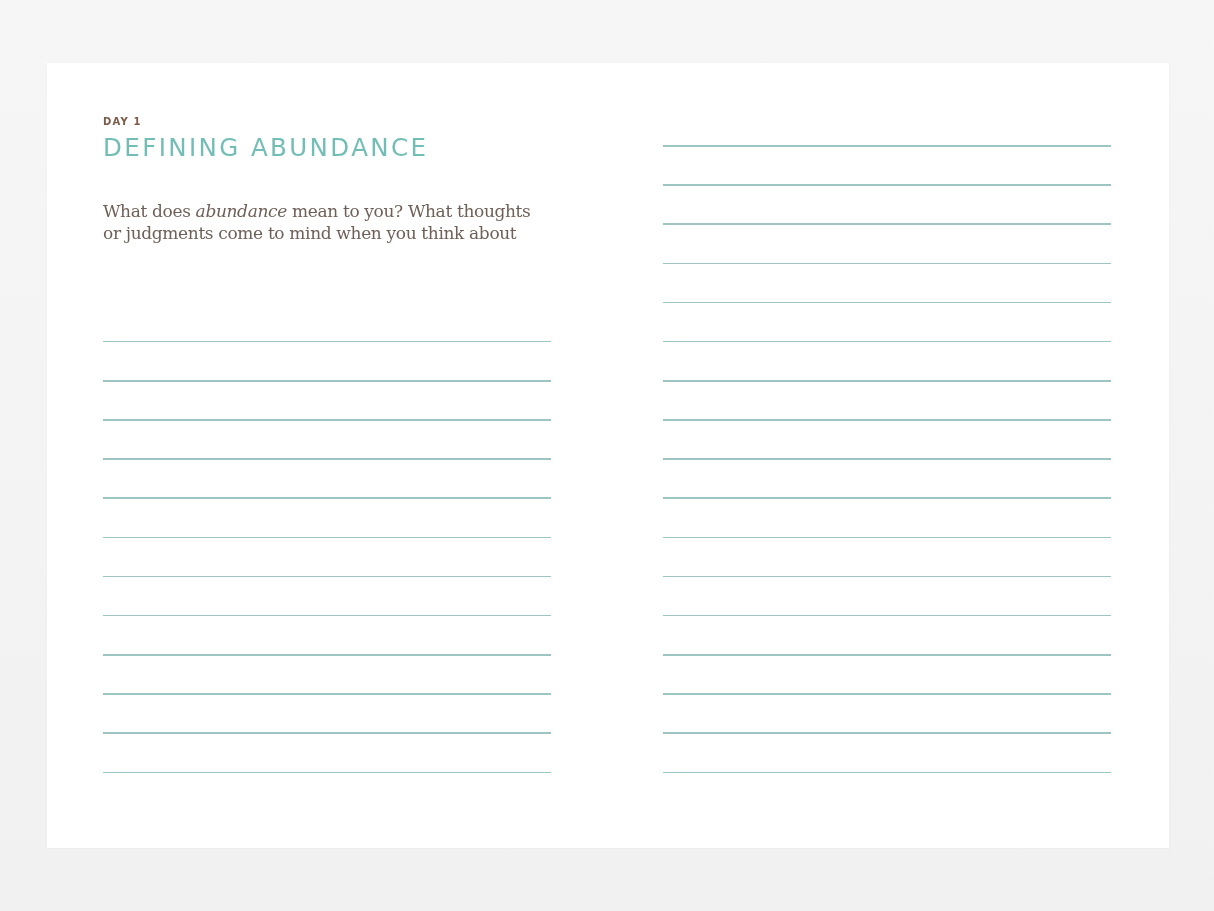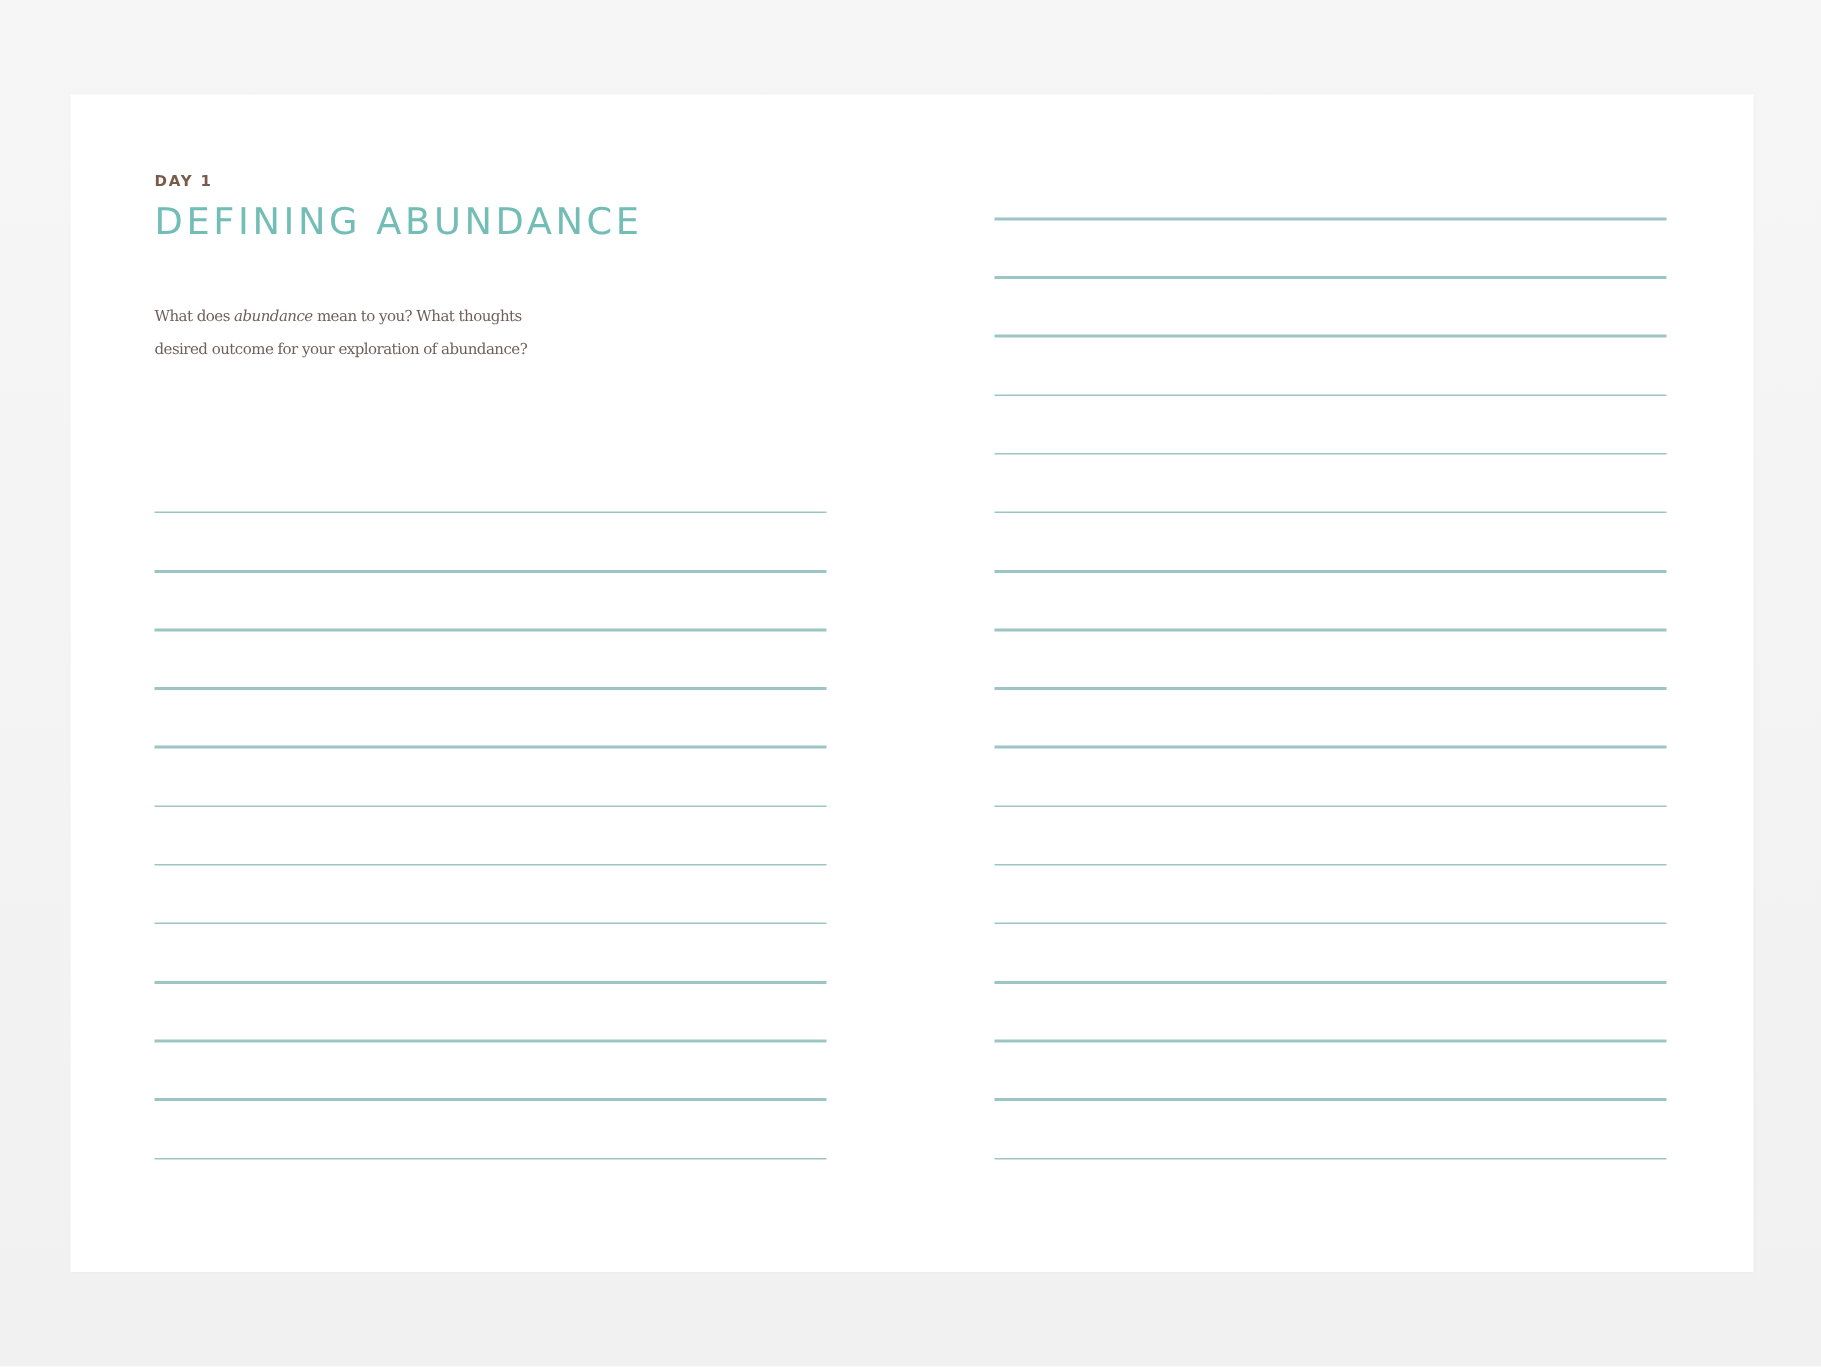--- a/index.html
+++ b/index.html
@@ -24,41 +24,41 @@
     .title {
       position: absolute; left: 56px; top: 70px;
       font-family: "DejaVu Sans", sans-serif;
       font-weight: normal; font-size: 24.5px; letter-spacing: 2.4px;
       color: #72bdb5; white-space: nowrap;
     }
     .prompt {
       position: absolute; left: 56px; top: 138px;
       width: 400px;
       font-family: "DejaVu Serif", serif;
-      font-size: 10px; line-height: 21.8px;
+      font-size: 17px; line-height: 21.8px;
       color: #6e5f57; letter-spacing: -0.35px;
     }
     .prompt .line { display: block; white-space: nowrap; }
     .prompt em { font-style: italic; }
     .rule {
       position: absolute; height: 1.5px; background: #9cc5c3;
     }
     .rules-left .rule { left: 56px; width: 448px; }
     .rules-right .rule { left: 616px; width: 448px; }
   </style>
 </head>
 <body>
 
 <div class="page">
   <div class="day-label">DAY 1</div>
   <div class="title">DEFINING ABUNDANCE</div>
 
   <div class="prompt">
     <span class="line"><span>What does </span><em>abundance</em><span> mean to you? What thoughts</span></span>
-    <span class="line">desired outcome for your exploration of abundance?</span>
+    <span class="line">or judgments come to mind when you think about</span>
   </div>
 
   <div class="rules-left" id="rules-left">
       <div class="rule" style="top: 277.85px;"></div>
       <div class="rule" style="top: 317px;"></div>
       <div class="rule" style="top: 356.15px;"></div>
       <div class="rule" style="top: 395.3px;"></div>
       <div class="rule" style="top: 434.45px;"></div>
       <div class="rule" style="top: 473.6px;"></div>
       <div class="rule" style="top: 512.75px;"></div>

